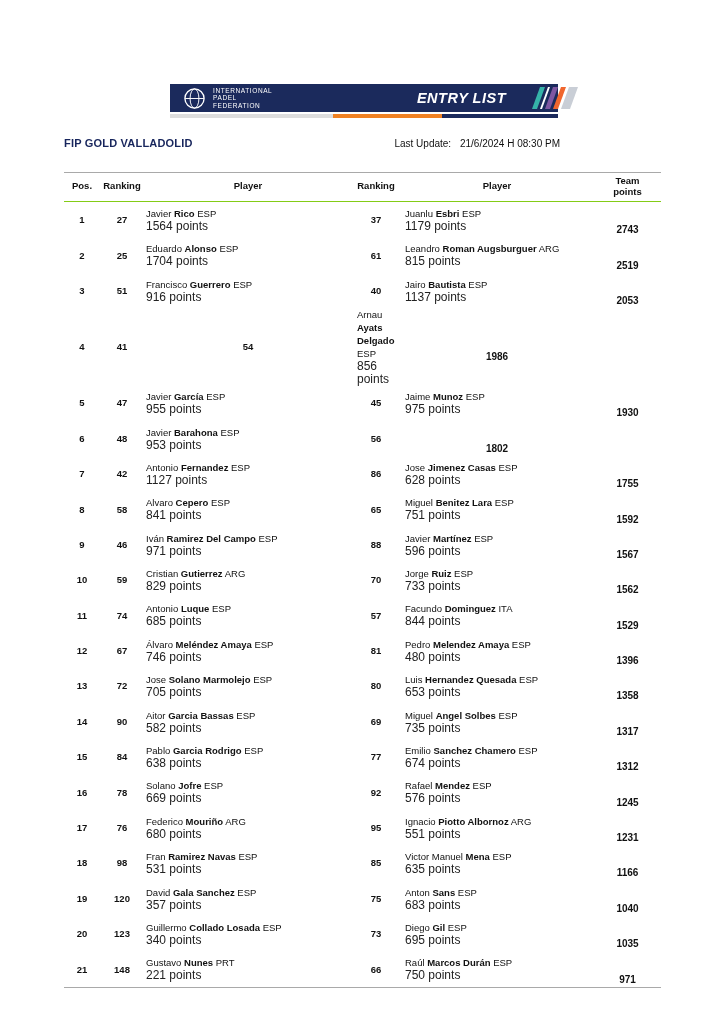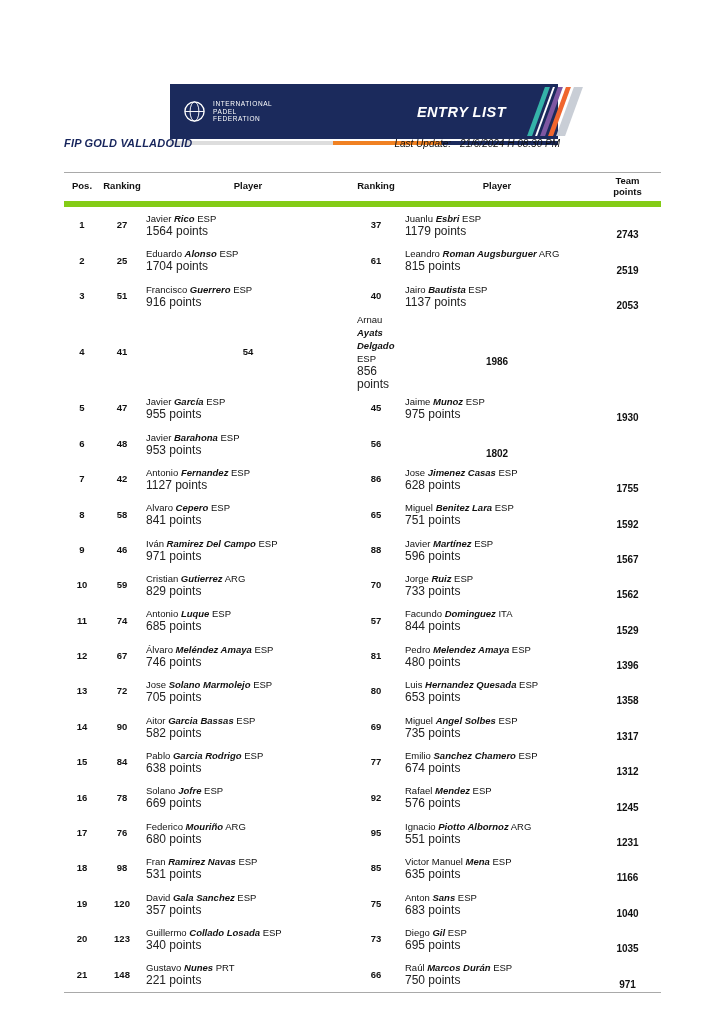--- a/index.html
+++ b/index.html
@@ -1,56 +1,56 @@
 <!DOCTYPE html>
 <html><head>
 <meta charset="utf-8">
 <style>
   html,body { margin:0; padding:0; background:#ffffff; }
   body { width:724px; height:1024px; font-family:"Liberation Sans", sans-serif; color:#1a1a1a; }
   .page { position:relative; width:724px; height:1024px; overflow:hidden; background:#fff; }
 
   
   .banner-wrap { position:absolute; left:170px; top:84px; width:388px; }
-  .banner { position:relative; height:55px; background:#1b2a5c; display:flex; align-items:center; overflow:visible;gap:44px; }
+  .banner { position:relative; height:28px; background:#1b2a5c; display:flex; align-items:center; overflow:visible;gap:44px; }
   .logo-block { display:flex; align-items:center; gap:7px; padding-left:13px; }
   .logo-circle { width:23px; height:23px; flex:0 0 auto; }
   .logo-text { color:#ffffff; font-size:6.5px; line-height:7.6px; letter-spacing:0.6px; font-weight:400; }
   .entry-list { margin-left:auto; color:#ffffff; font-style:italic; font-weight:bold; font-size:14.5px; letter-spacing:0.5px; padding-right:52px; white-space:nowrap; }
   .stripes { position:absolute; right:-16px; top:3px; bottom:3px; display:flex; gap:3px; transform:skewX(-20deg); }
   .stripe { width:5px; height:100%; }
   .stripe.s1 { background:#35b3a9; }
   .stripe.s2 { background:#ffffff; width:2px; }
   .stripe.s3 { background:#7e57a2; }
   .stripe.s4 { background:#f0662e; }
   .stripe.s5 { background:#c9ced6; width:9px; }
   .banner-strip { height:4px; margin-top:2px; display:flex; }
   .strip-seg1 { width:42%; background:#dddddd; }
   .strip-seg2 { width:28%; background:#f08122; }
   .strip-seg3 { width:30%; background:#1b2a5c; }
 
   
-  .title-row { position:absolute; left:64px; top:137px; width:600px; display:flex; align-items:baseline;font-style:italic; }
+  .title-row { position:absolute; left:64px; top:137px; width:600px; display:flex; align-items:baseline; }
   .doc-title { font-size:11px; font-weight:bold; color:#17255c; letter-spacing:0.2px; }
   .last-update { margin-left:auto; margin-right:104px; font-size:10px; color:#111; white-space:nowrap; }
   .last-update .lbl { margin-right:6px;text-align:center; }
 
   
   .entry-table { position:absolute; left:64px; top:172px; width:597px; }
   .thead { display:grid; grid-template-columns:36px 44px 208px 48px 194px 67px; align-items:center;
-           border-top:1px solid #a9a9a9; border-bottom:6px solid #84cc16; padding:3px 0 4px 0;
+           border-top:1px solid #a9a9a9; border-bottom:1px solid #84cc16; padding:3px 0 4px 0;
            font-weight:bold; font-size:9.5px; color:#111; }
   .thead .hc { text-align:center; line-height:10.5px; }
   .tbody { border-bottom:1px solid #a9a9a9; }
   .row { display:grid; grid-template-columns:36px 44px 208px 48px 194px 67px; align-items:center; min-height:35.4px; }
   .cell.num { text-align:center; font-weight:bold; font-size:9.5px; color:#111; }
   .cell.player { padding-left:2px; }
   .cell.player.right { padding-left:5px; }
   .pname { font-size:9.5px; line-height:13px; color:#111; }
-  .pname .bold { font-weight:bold;font-style:italic; }
+  .pname .bold { font-weight:bold; }
   .ppoints { font-size:12px; line-height:12.5px; color:#222; }
   .cell.team { text-align:center; font-weight:bold; font-size:10px; color:#111;margin-top:20px; }
 </style>
 </head>
 <body>
 
 <div class="page">
 
   <div class="banner-wrap">
     <div class="banner">

